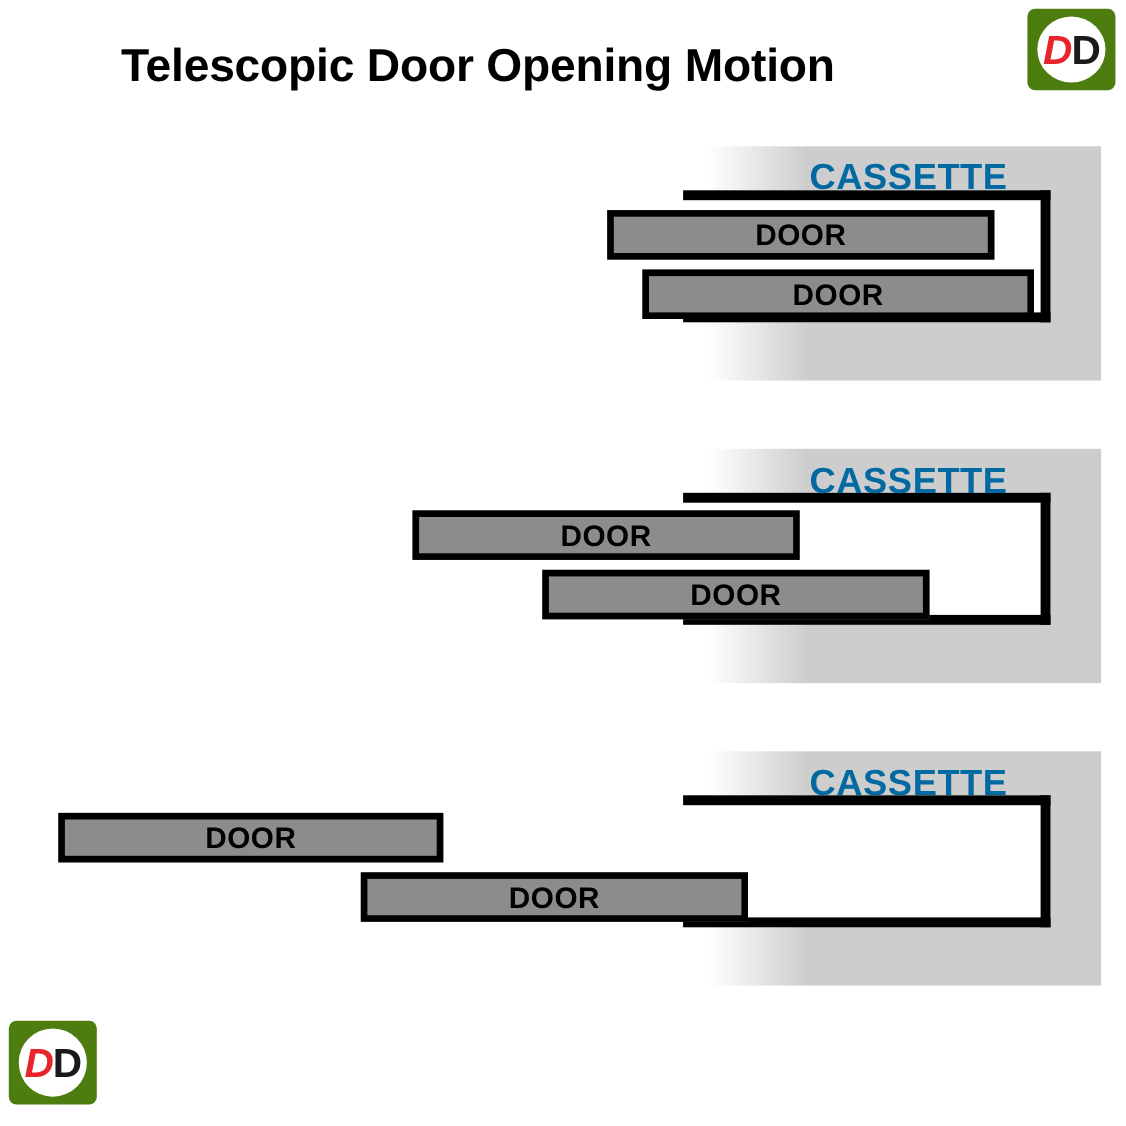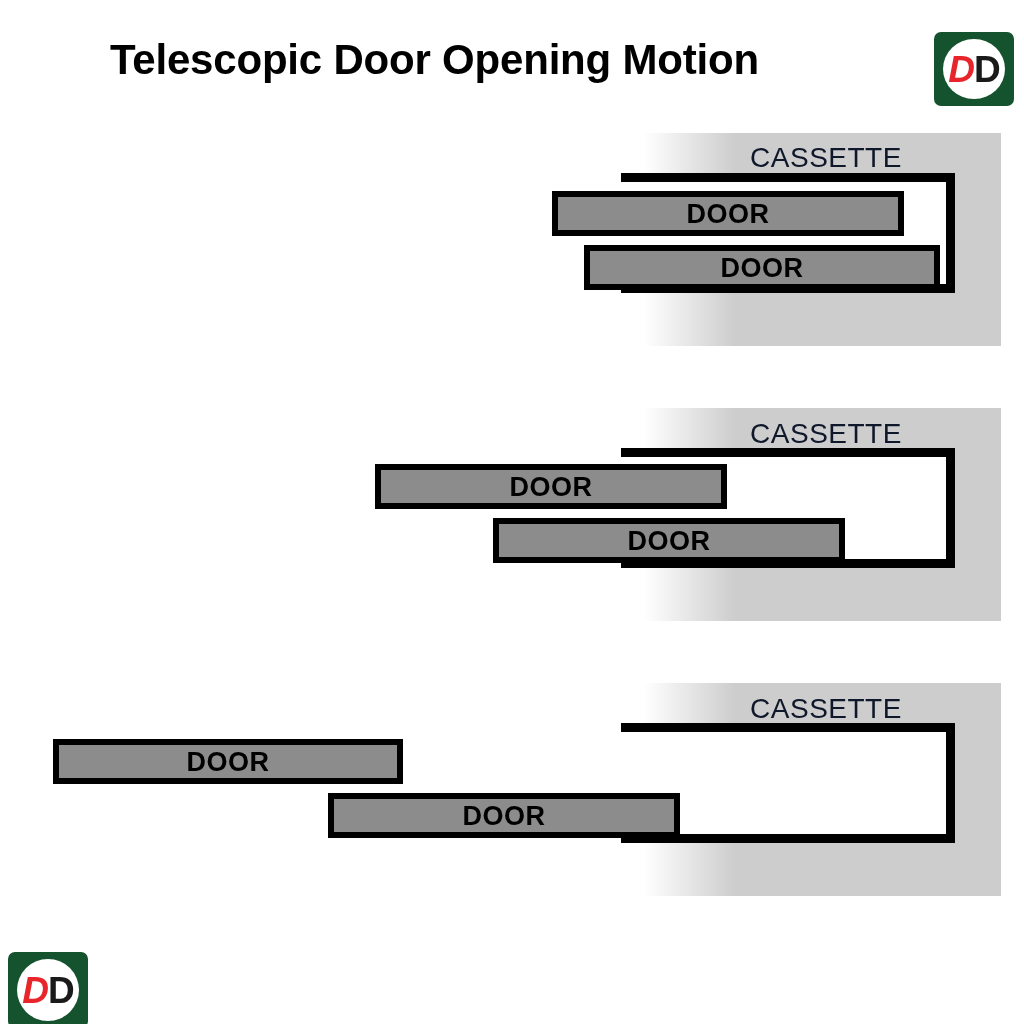--- a/index.html
+++ b/index.html
@@ -27,26 +27,25 @@
     font-size: 42px;
     font-weight: 700;
     color: #000000;
     letter-spacing: -0.2px;
     white-space: nowrap;
   }
 
   
   .dd-logo {
     position: absolute;
-    background: #14532d;
+    background: #4d7c0f;
     border-radius: 7px;
     display: flex;
     align-items: center;
     justify-content: center;
-    margin-top: 24px;
   }
   .dd-logo .oval {
     background: #ffffff;
     border-radius: 50%;
     display: flex;
     align-items: center;
     justify-content: center;
     line-height: 1;
   }
   .dd-logo .dd-text {
@@ -97,23 +96,23 @@
     position: absolute;
     background: #ffffff;
     border-top: 9px solid #000000;
     border-right: 9px solid #000000;
     border-bottom: 9px solid #000000;
     border-left: none;
     box-sizing: border-box;
   }
   .cassette-label {
     position: absolute;
-    font-size: 28px;
-    font-weight: 400;
-    color: #0f172a;
+    font-size: 33px;
+    font-weight: 700;
+    color: #0369a1;
     letter-spacing: 0.5px;
     white-space: nowrap;
     text-align: center;
   }
   .door {
     position: absolute;
     background: #8c8c8c;
     border: 6px solid #000000;
     box-sizing: border-box;
     display: flex;

